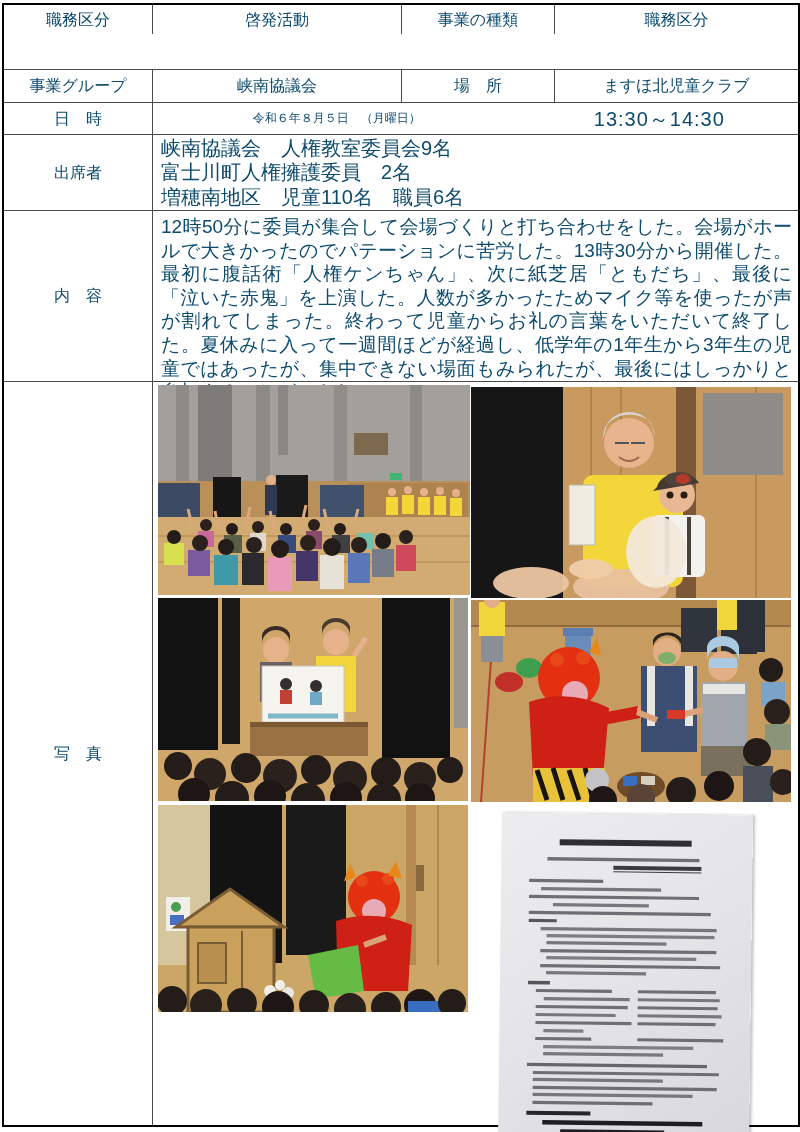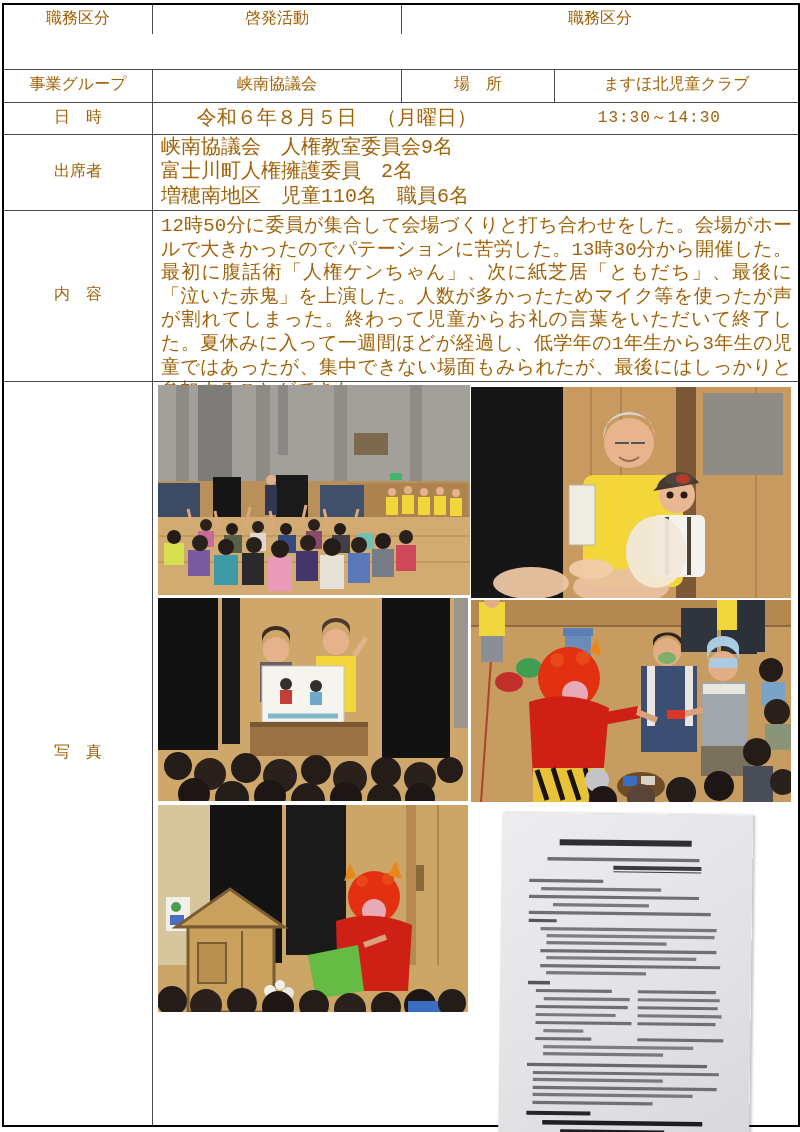--- a/index.html
+++ b/index.html
@@ -1,17 +1,17 @@
 <!DOCTYPE html>
 <html lang="ja"><head>
 <meta charset="utf-8">
 <style>
   html,body{margin:0;padding:0;background:#fff;}
   .page{position:relative;width:800px;height:1132px;background:#fff;
-        font-family:Liberation Mono, monospace;color:#a16207;}
+        font-family:Liberation Sans, sans-serif;color:#0c4a6e;}
   .tbl{position:absolute;left:2px;top:3px;width:794px;height:1120px;
        border:2px solid #000;display:flex;flex-direction:column;box-sizing:content-box;}
   .row{display:flex;box-sizing:border-box;}
   .row + .row{border-top:1px solid #4a4a4a;}
   .cell{box-sizing:border-box;display:flex;align-items:center;justify-content:center;
         font-size:16px;line-height:1.2;}
   .vline{border-right:1px solid #4a4a4a;}
   .c1{width:149px;flex:none;}
   .c2{width:249px;flex:none;}
   .c3{width:153px;flex:none;}
@@ -39,35 +39,36 @@
 </style>
 </head>
 <body>
 
 <div class="page">
   <div class="tbl">
 
     <div class="row r1">
       <div class="cell c1 vline">職務区分</div>
       <div class="cell c2 vline">啓発活動</div>
+      <div class="cell c3 vline">事業の種類</div>
       <div class="cell c4">職務区分</div>
     </div>
 
     <div class="row r2">
       <div class="cell c1 vline">事業グループ</div>
       <div class="cell c2 vline">峡南協議会</div>
       <div class="cell c3 vline">場　所</div>
       <div class="cell c4">ますほ北児童クラブ</div>
     </div>
 
     <div class="row r3">
       <div class="cell c1 vline">日　時</div>
       <div class="datetime">
-        <span class="dt-date cell" style="font-size:20px">令和６年８月５日　（月曜日）</span>
-        <span class="dt-time cell" style="font-size:16px">13:30～14:30</span>
+        <span class="dt-date cell" style="font-size:12px">令和６年８月５日　（月曜日）</span>
+        <span class="dt-time cell" style="font-size:20px">13:30～14:30</span>
       </div>
     </div>
 
     <div class="row r4">
       <div class="cell c1 vline">出席者</div>
       <div class="stack">
         <span>峡南協議会　人権教室委員会9名</span>
         <span>富士川町人権擁護委員　2名</span>
         <span>増穂南地区　児童110名　職員6名</span>
       </div>

